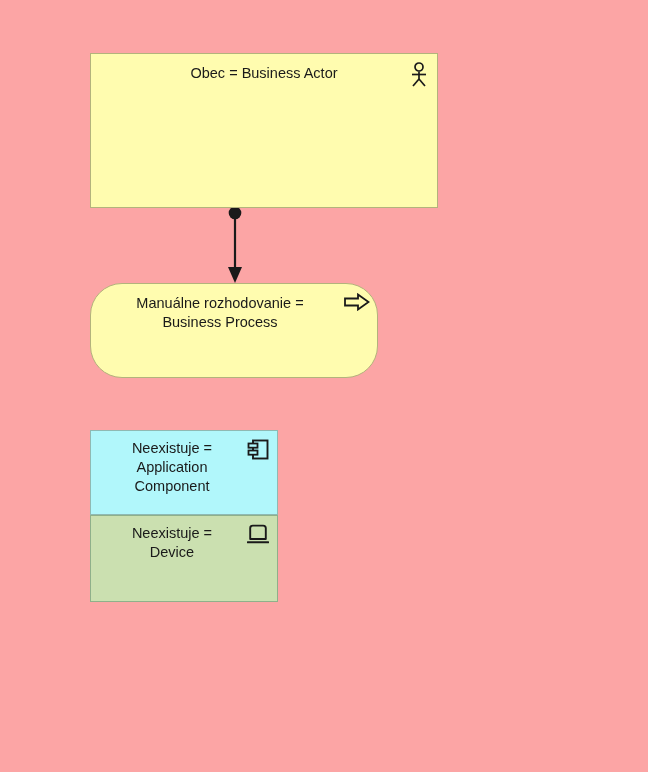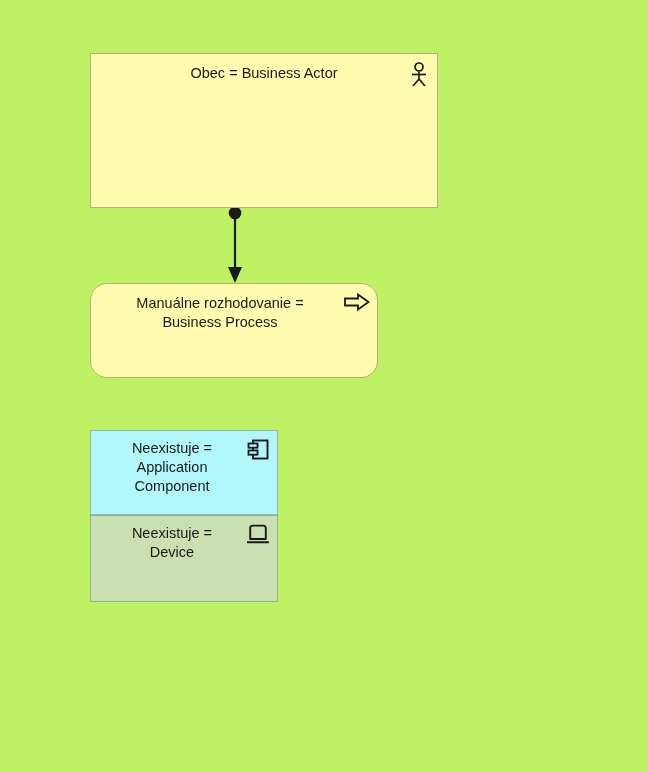--- a/index.html
+++ b/index.html
@@ -11,21 +11,21 @@
     width: 648px;
     height: 772px;
     position: relative;
     font-family: "Liberation Sans", sans-serif;
     overflow: hidden;
   }
 
   #canvas {
     position: absolute;
     inset: 0;
-    background: #bef264;
+    background: #fca5a5;
     text-decoration: underline;
   }
 
   
   .node {
     position: absolute;
     box-sizing: border-box;
     border: 1px solid #a5a57a;
   }
   .node-label {
@@ -45,21 +45,21 @@
   .business-actor {
     background: #fffcaf;
     border-color: #b3b37c;
   }
   .business-actor .node-label { top: 10px; }
 
   
   .business-process {
     background: #fffcaf;
     border-color: #b3b37c;
-    border-radius: 17px;
+    border-radius: 32px;
   }
   .business-process .node-label { top: 10px; }
 
   
   .application-component {
     background: #b1f7fb;
     border-color: #8fb9b3;
   }
   .application-component .node-label { top: 8px; }
 

